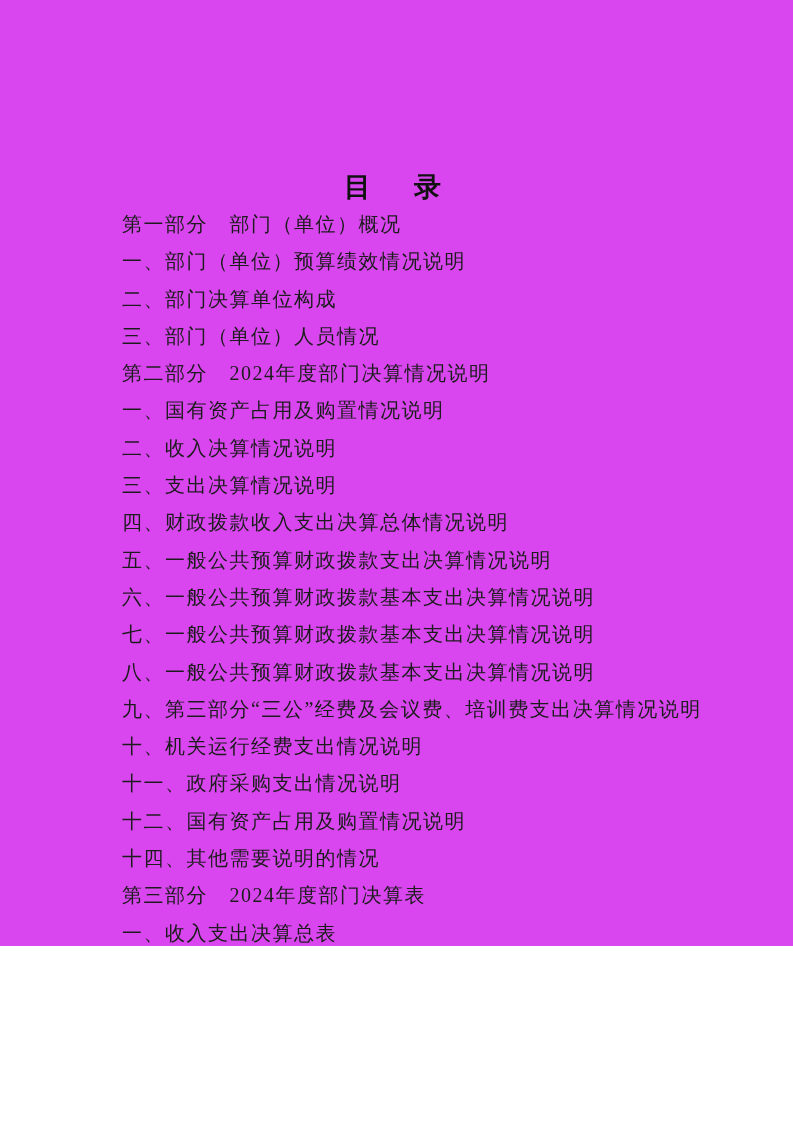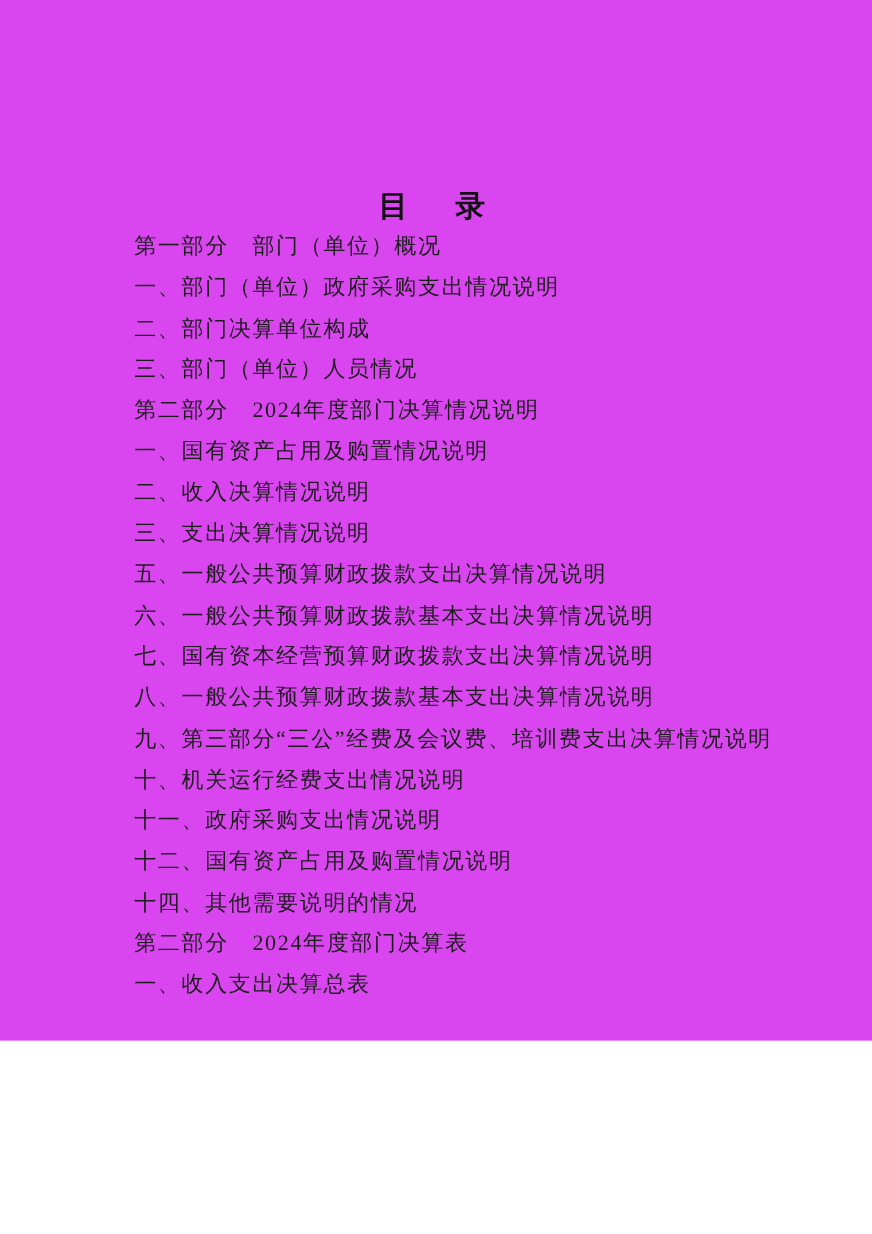--- a/index.html
+++ b/index.html
@@ -48,32 +48,33 @@
     color: #1c1c1c;
   }
 </style>
 </head>
 <body>
 
 <div class="page">
   <div class="doc-title">目　录</div>
   <div class="toc-list">
       <div class="toc-line">第一部分　部门（单位）概况</div>
-      <div class="toc-line">一、部门（单位）政府采购支出情况说明</div>
+      <div class="toc-line">一、部门（单位）预算绩效情况说明</div>
       <div class="toc-line">二、部门决算单位构成</div>
       <div class="toc-line">三、部门（单位）人员情况</div>
       <div class="toc-line">第二部分　2024年度部门决算情况说明</div>
       <div class="toc-line">一、国有资产占用及购置情况说明</div>
       <div class="toc-line">二、收入决算情况说明</div>
       <div class="toc-line">三、支出决算情况说明</div>
+      <div class="toc-line">四、财政拨款收入支出决算总体情况说明</div>
       <div class="toc-line">五、一般公共预算财政拨款支出决算情况说明</div>
       <div class="toc-line">六、一般公共预算财政拨款基本支出决算情况说明</div>
-      <div class="toc-line">七、国有资本经营预算财政拨款支出决算情况说明</div>
+      <div class="toc-line">七、一般公共预算财政拨款基本支出决算情况说明</div>
       <div class="toc-line">八、一般公共预算财政拨款基本支出决算情况说明</div>
       <div class="toc-line">九、第三部分“三公”经费及会议费、培训费支出决算情况说明</div>
       <div class="toc-line">十、机关运行经费支出情况说明</div>
       <div class="toc-line">十一、政府采购支出情况说明</div>
       <div class="toc-line">十二、国有资产占用及购置情况说明</div>
       <div class="toc-line">十四、其他需要说明的情况</div>
-      <div class="toc-line">第二部分　2024年度部门决算表</div>
+      <div class="toc-line">第三部分　2024年度部门决算表</div>
       <div class="toc-line">一、收入支出决算总表</div>
     </div>
 </div>
 
 </body></html>

